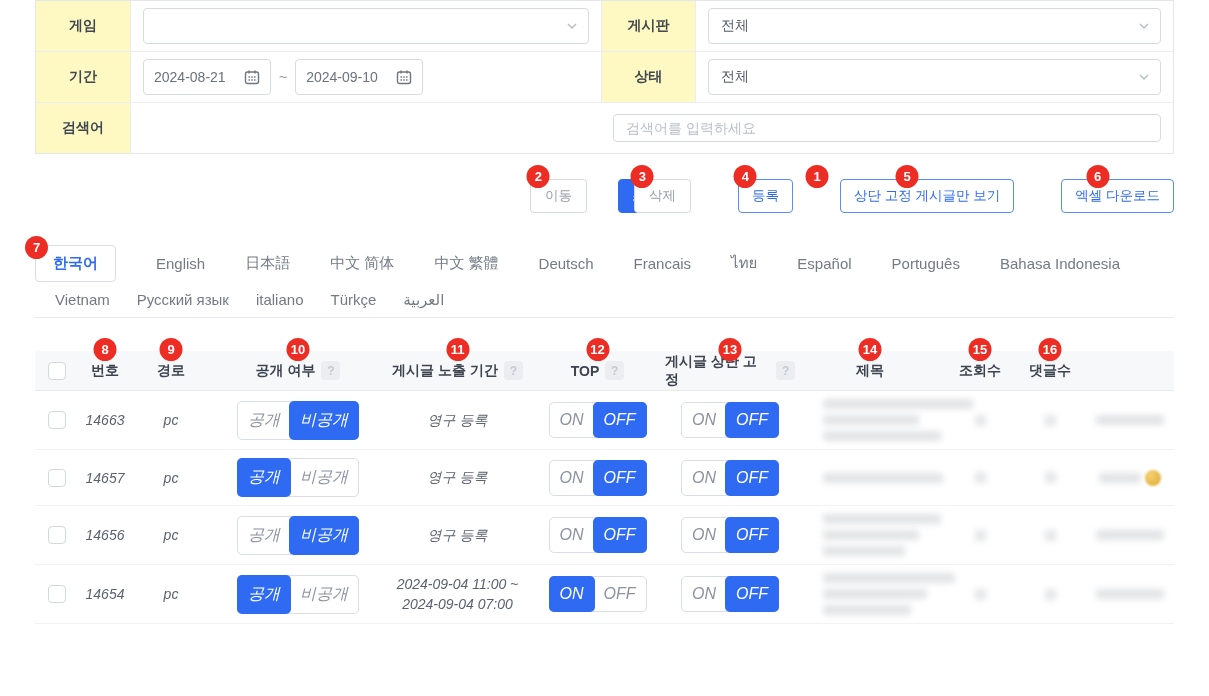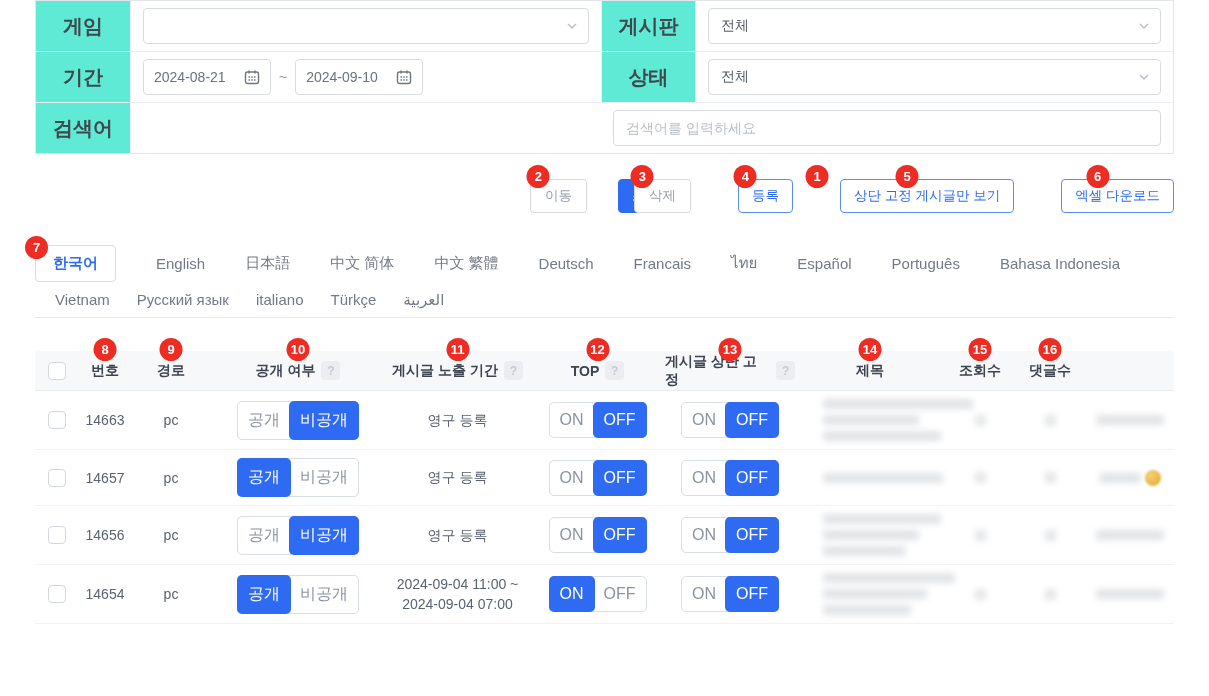--- a/index.html
+++ b/index.html
@@ -11,27 +11,27 @@
   .page-title { font-size:21px; font-weight:700; color:#33373d; letter-spacing:-0.5px; }
   .btn { border-radius:4px; font-size:13.5px; cursor:pointer; background:#fff; display:inline-flex; align-items:center; justify-content:center; }
   .btn-blue-outline { border:1px solid #5b8bf5; color:#2e6bf2; padding:7px 13px; }
   .btn-gray-outline { border:1px solid #d6dade; color:#9aa1ab; padding:7px 14px; }
   .btn-primary { border:1px solid #2e6bf2; background:#2e6bf2; color:#fff; padding:7px 13px; font-weight:500; }
 
   
   .form { display:grid; grid-template-columns:95px 470px 95px 1fr; border:1px solid #e3e6ea; }
   .fcell { border-bottom:1px solid #ebedf0; min-height:50px; display:flex; align-items:center; }
   .form .row3 { border-bottom:none; }
-  .flabel { background:#5eead4; justify-content:center; font-size:20px; font-weight:700; color:#40474f; border-right:1px solid #ebedf0; }
+  .flabel { background:#fef9c3; justify-content:center; font-size:14px; font-weight:700; color:#40474f; border-right:1px solid #ebedf0; }
   .flabel.mid { border-left:1px solid #ebedf0; }
   .ffield { padding:7px 12px; }
   .select { position:relative; width:100%; height:36px; border:1px solid #d7dbe0; border-radius:4px; background:#fff; display:flex; align-items:center; padding:0 30px 0 12px; font-size:14px; color:#555c66; cursor:pointer; }
   .select .chev { position:absolute; right:10px; top:11px; }
   .value-empty { color:transparent; }
-  .text-input { width:100%; height:36px; border:1px solid #d7dbe0; border-radius:4px; padding:0 12px; font-size:14px; color:#555c66; font-family:inherit; outline:none; }
+  .text-input { width:100%; height:28px; border:1px solid #d7dbe0; border-radius:4px; padding:0 12px; font-size:14px; color:#555c66; font-family:inherit; outline:none; }
   .text-input::placeholder { color:#b9bfc7; }
   .datebox { position:relative; width:128px; height:36px; border:1px solid #d7dbe0; border-radius:4px; display:flex; align-items:center; padding:0 10px; font-size:14px; color:#6a727d; cursor:pointer; }
   .datebox svg { margin-left:auto; }
   .tilde { margin:0 8px; color:#8a919b; font-size:14px; }
 
   
   .actions { position:relative; height:34px; margin-top:25px; }
   .action-center { position:absolute; left:543px; top:0; }
   .action-right { position:absolute; right:0; top:0; display:flex; gap:7px; }
   .badge-wrap { position:relative; }
@@ -49,21 +49,21 @@
 
   
   .grid { display:grid; grid-template-columns:44px 52px 80px 174px 145px 135px 130px 150px 70px 70px 1fr; }
   .thead { margin-top:33px; background:#f7f8fa; border-bottom:1px solid #e9ecef; height:40px; align-items:center; }
   .th { position:relative; display:flex; align-items:center; justify-content:center; gap:6px; font-size:14px; font-weight:700; color:#3d4450; height:100%; }
   .th .num-badge { top:-13px; }
   .help { width:19px; height:19px; border-radius:4px; background:#ebedf0; color:#c6cad0; font-size:12px; font-weight:700; display:inline-flex; align-items:center; justify-content:center; cursor:pointer; }
   .checkbox { width:18px; height:18px; border:1px solid #d3d8dd; border-radius:4px; background:#fff; cursor:pointer; }
   .cb-cell { display:flex; align-items:center; justify-content:center; }
   .tr { border-bottom:1px solid #f0f2f4; min-height:55px; align-items:center; padding:8px 0; }
-  .td { display:flex; align-items:center; justify-content:center; font-size:14px; color:#5a6270; text-align:center; }
+  .td { display:flex; align-items:center; justify-content:center; font-size:14px; color:#5a6270; text-align:center;font-style:italic; }
   .td.period { flex-direction:column; line-height:1.45; }
   .td.title-cell { flex-direction:column; align-items:flex-start; padding-left:28px; gap:6px; }
 
   
   .seg { display:inline-flex; border:1px solid #d9dee4; border-radius:5px; background:#fff; }
   .seg .opt { min-width:40px; padding:8px 10px; font-size:16px; color:#8b92a0; display:flex; align-items:center; justify-content:center; cursor:pointer; white-space:nowrap; }
   .seg .opt.active { background:#2e6bf2; color:#fff; border-radius:5px; margin:-1px; padding:9px 11px; font-weight:500; }
 
   
   .blur-bar { height:10px; border-radius:3px; background:#c9ccd1; filter:blur(3px); opacity:.55; }

